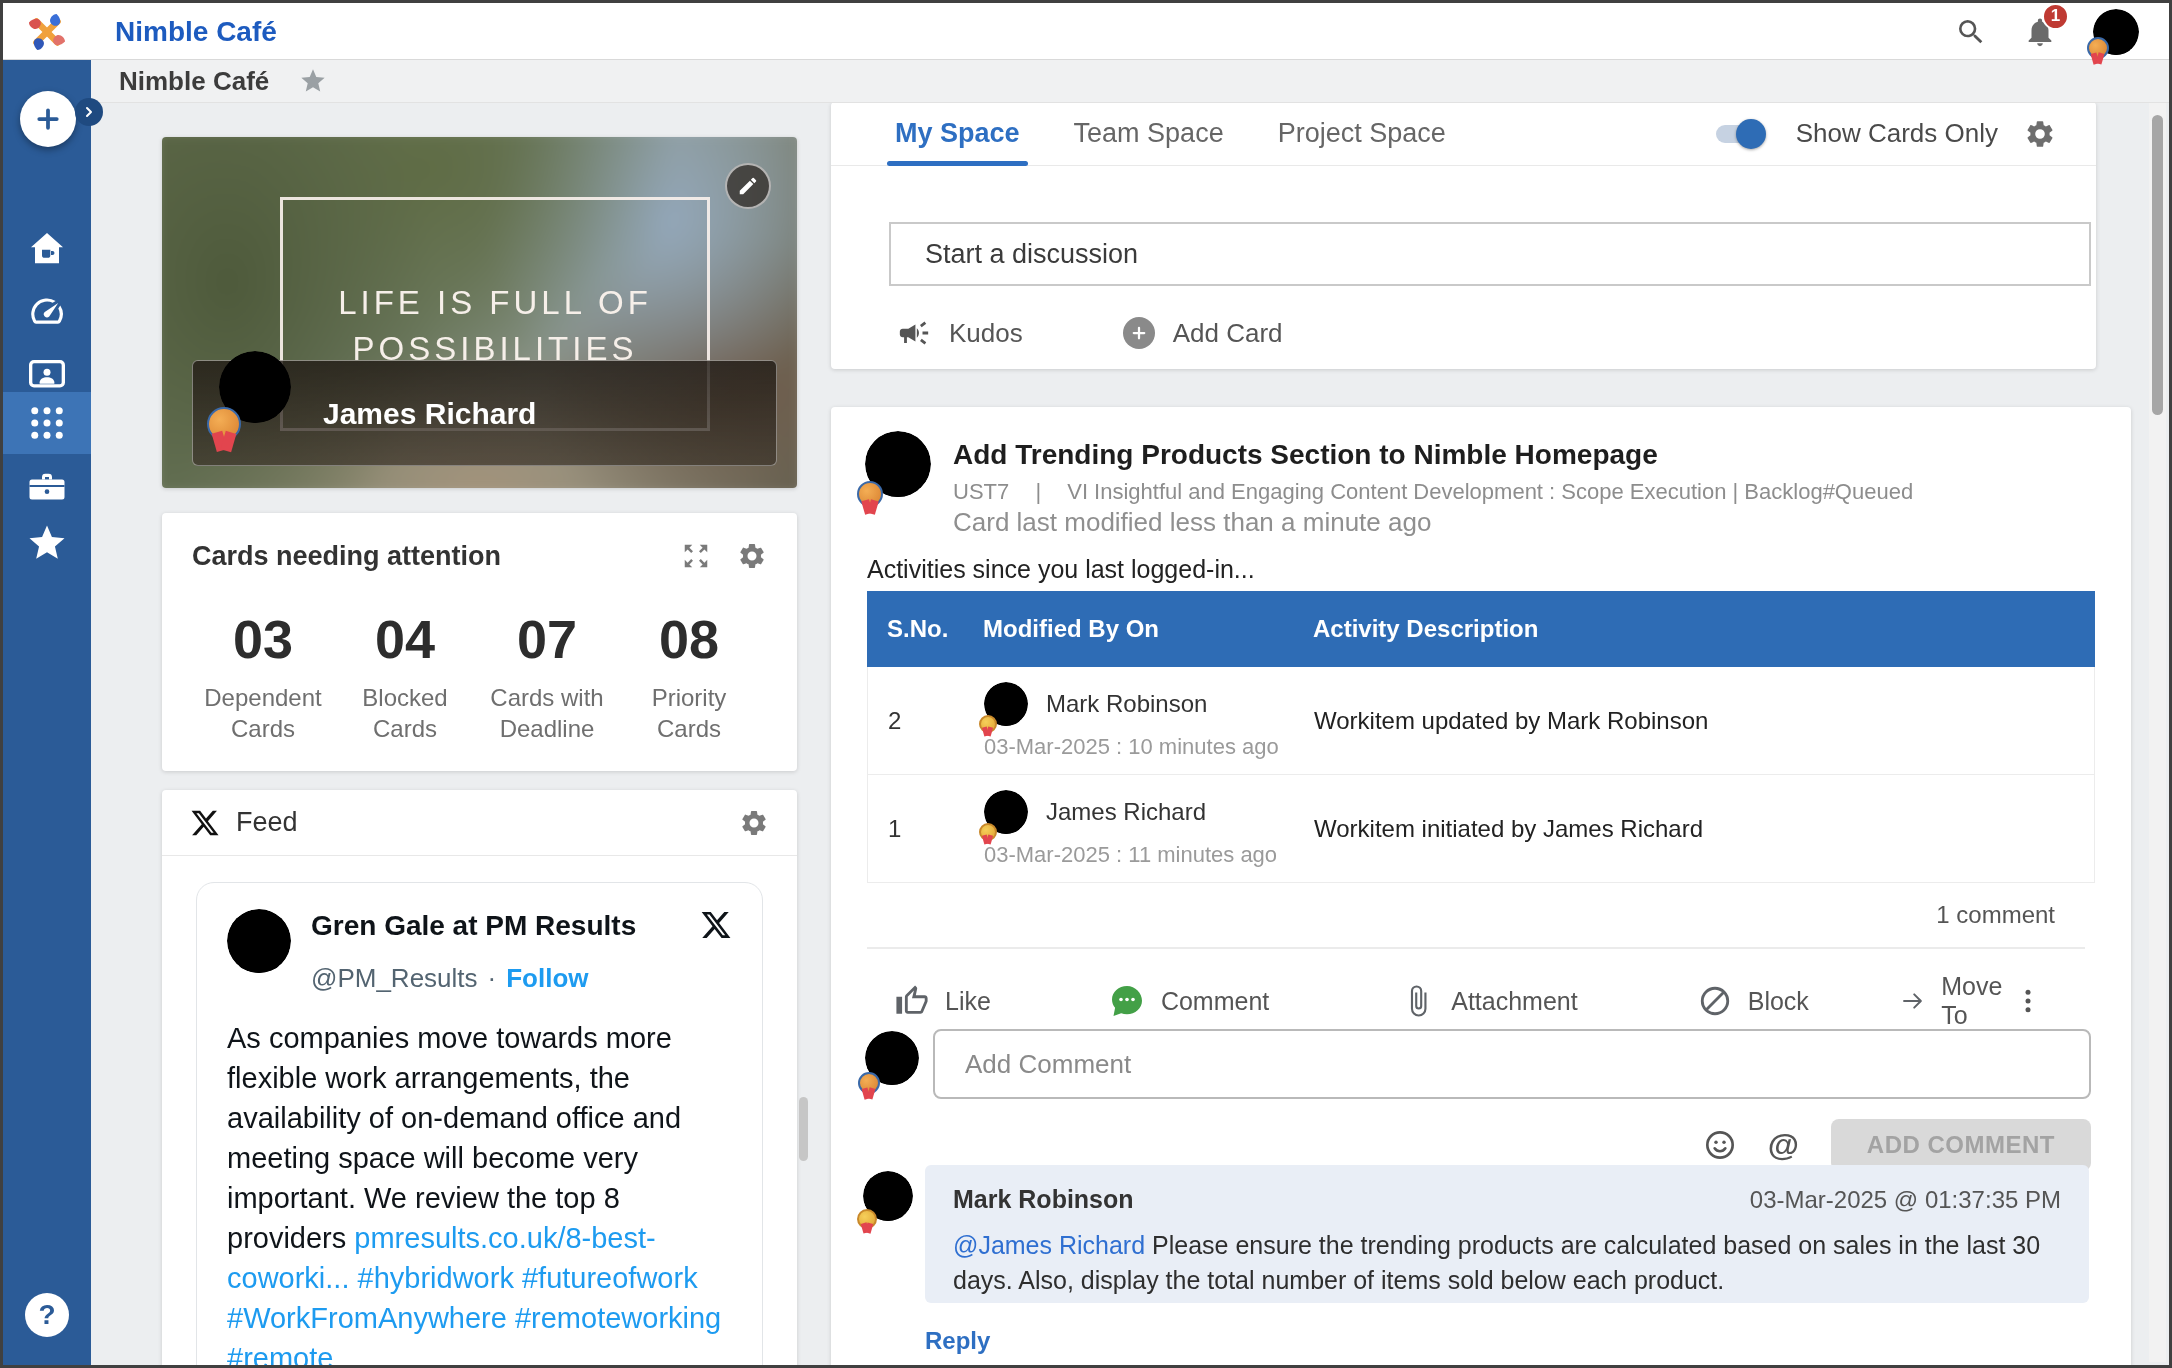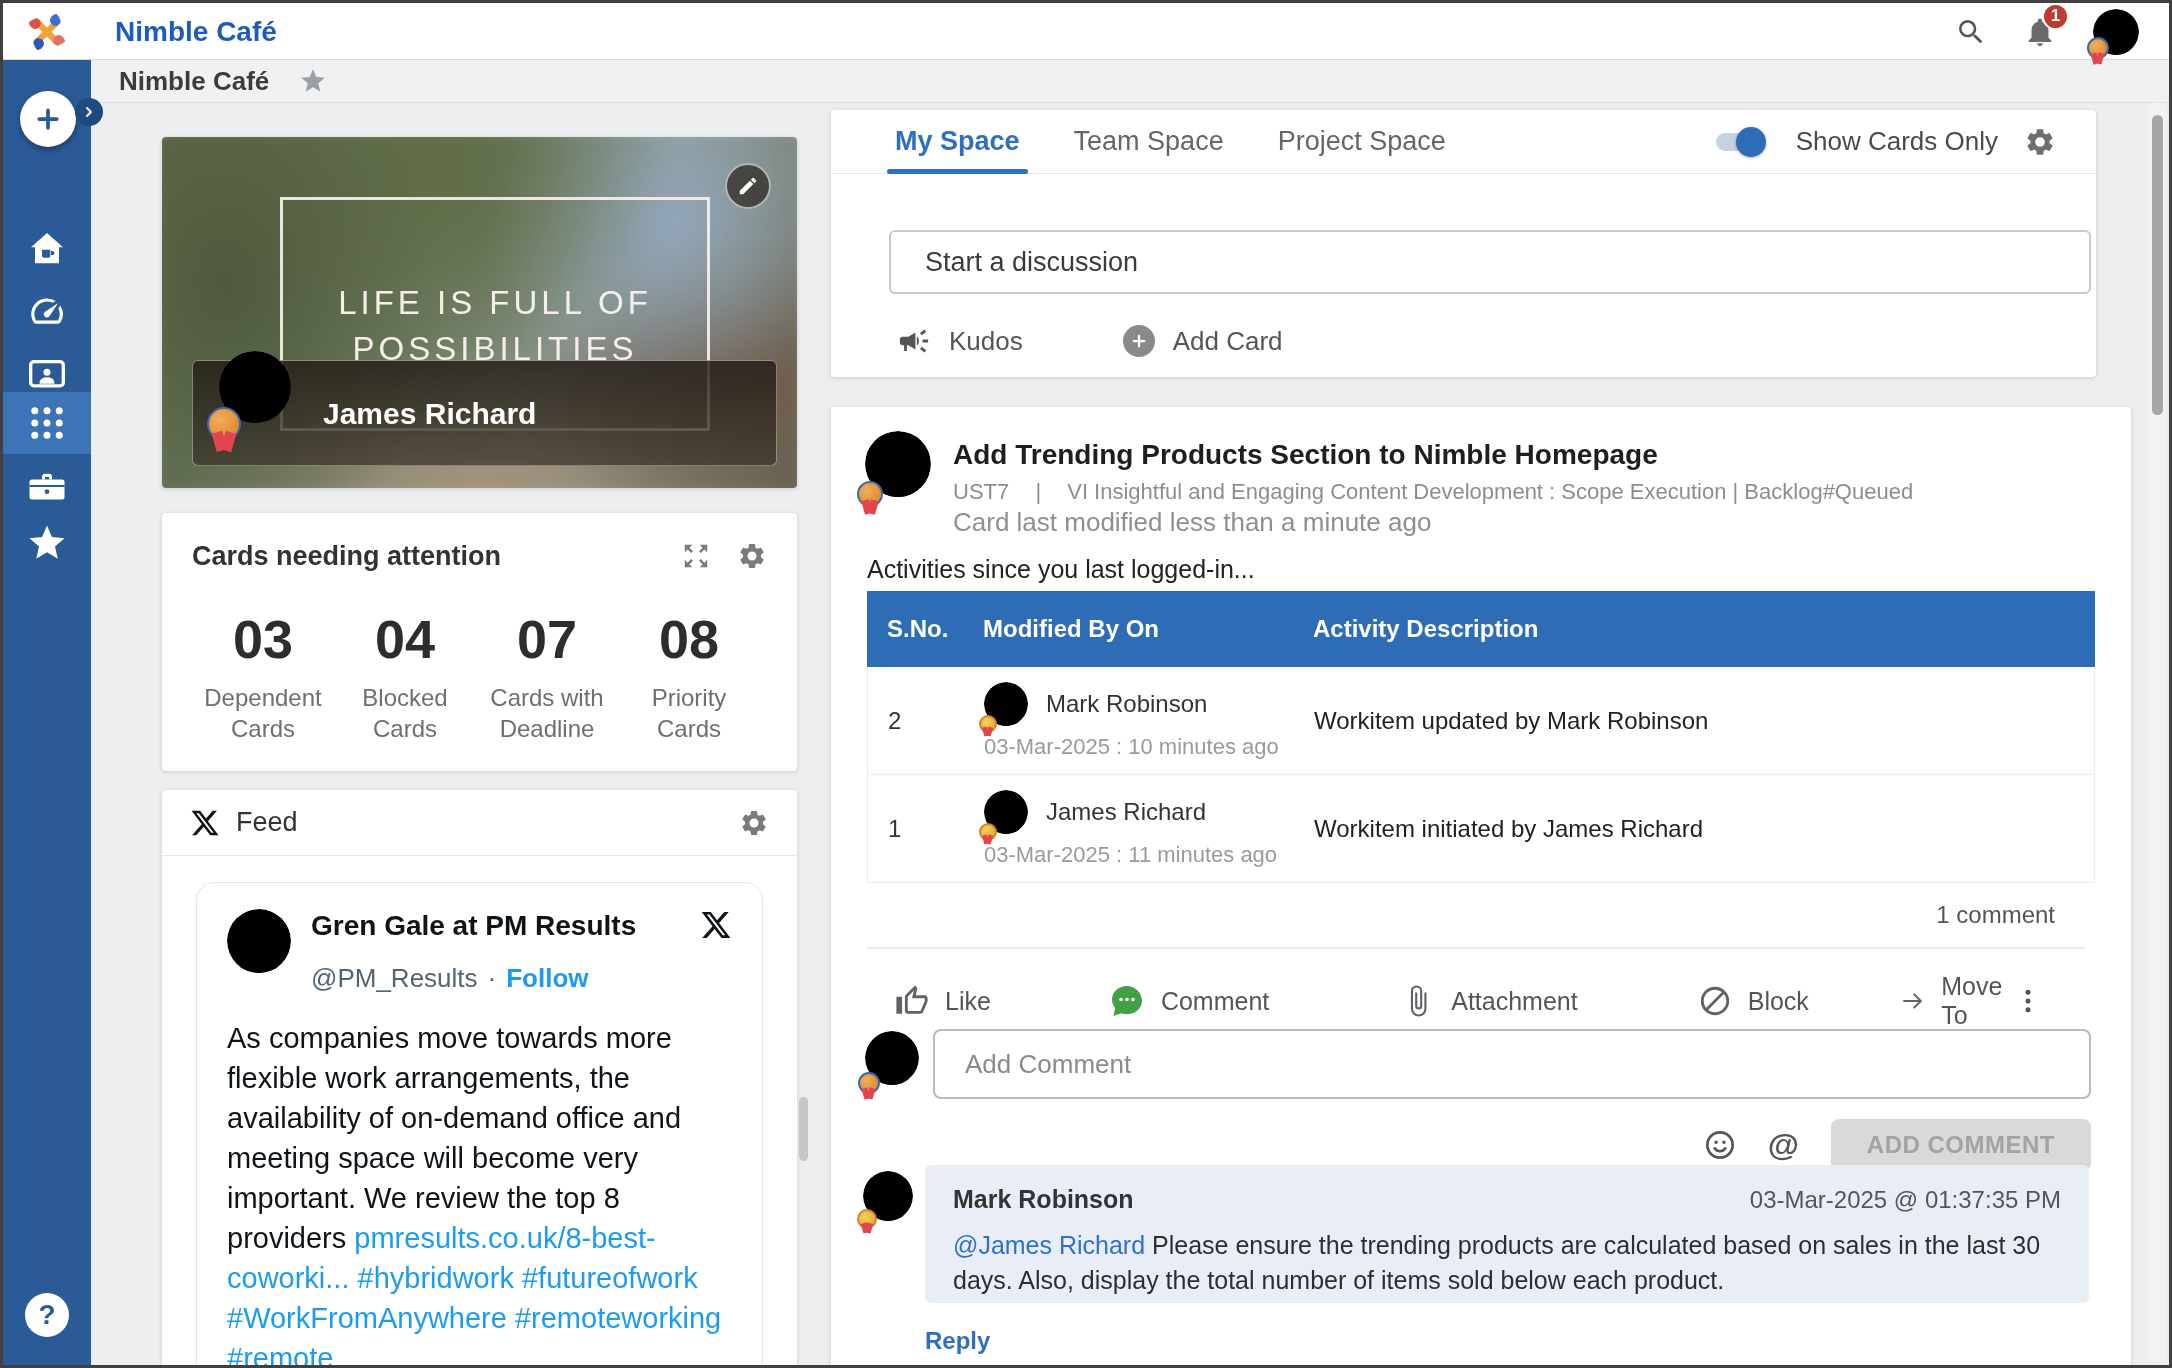--- a/index.html
+++ b/index.html
@@ -61,30 +61,30 @@
   .feed-head{height:66px;display:flex;align-items:center;padding:0 28px;border-bottom:1px solid #e8e8e8}
   .feed-title{margin-left:16px;font-size:27px;color:#333;flex:1}
   .tweet{margin:26px 34px 0;border:1px solid #e2e5e8;border-radius:18px;padding:26px 30px;background:#fff}
   .tweet-top{display:flex;gap:20px;align-items:flex-start}
   .tweet-name{font-size:28px;font-weight:700;color:#0f1419;line-height:34px}
   .tweet-handle-row{display:flex;gap:10px;font-size:26px;color:#536471;margin-top:20px;align-items:center}
   .follow{color:#1d9bf0;font-weight:700}
   .tweet-text{margin-top:24px;font-size:29px;line-height:40px;color:#0f1419}
   .tw-link{color:#1d9bf0;text-decoration:none}
   
-  .panel-top{left:828px;top:107px;width:1265px;height:267px}
+  .panel-top{left:828px;top:99px;width:1265px;height:267px}
   .tabs-row{height:64px;border-bottom:1px solid #e9e9e9;display:flex;align-items:center;padding:0 40px 0 64px;gap:54px}
   .tab{font-size:27px;color:#666;height:64px;display:flex;align-items:center;position:relative}
   .tab.active{color:#2e6fc2;font-weight:600}
   .tab.active::after{content:"";position:absolute;left:-8px;right:-8px;bottom:0;height:5px;background:#2e6fc2;border-radius:3px}
   .toggle-group{margin-left:auto;display:flex;align-items:center;gap:26px}
   .switch{position:relative;width:46px;height:18px;border-radius:10px;background:#c6d2e2;margin-right:8px}
   .knob{position:absolute;right:-4px;top:-6px;width:30px;height:30px;border-radius:50%;background:#2e6cb5;box-shadow:0 1px 3px rgba(0,0,0,.35)}
   .toggle-label{font-size:26px;color:#4a4a4a}
-  .discussion-input{position:absolute;left:58px;right:40px;top:120px;height:64px;border:2px solid #c9c9c9;border-radius:6px;font-size:27px;color:#b91c1c;padding:0 34px;background:#fff;outline:none;width:1202px}
+  .discussion-input{position:absolute;left:58px;right:40px;top:120px;height:64px;border:2px solid #c9c9c9;border-radius:0;font-size:27px;color:#b91c1c;padding:0 34px;background:#fff;outline:none;width:1202px}
   .discussion-input::placeholder{color:#3b3b3b;opacity:1}
   .discuss-actions{position:absolute;left:66px;top:214px;display:flex;align-items:center;gap:100px}
   .d-act{display:flex;align-items:center;gap:18px;font-size:26px;color:#555}
   .gray-circle{width:32px;height:32px;border-radius:50%;background:#8a8a8a;color:#fff;display:flex;align-items:center;justify-content:center}
   
   .panel-feed{left:828px;top:404px;width:1300px;height:990px}
   .wi-title{position:absolute;left:122px;top:32px;font-size:28px;font-weight:700;color:#1e1e1e}
   .wi-meta{position:absolute;left:122px;top:72px;font-size:22px;color:#8d8d8d}
   .wi-meta .sep{margin:0 20px}
   .wi-mod{position:absolute;left:122px;top:100px;font-size:26px;color:#8f8f8f}

